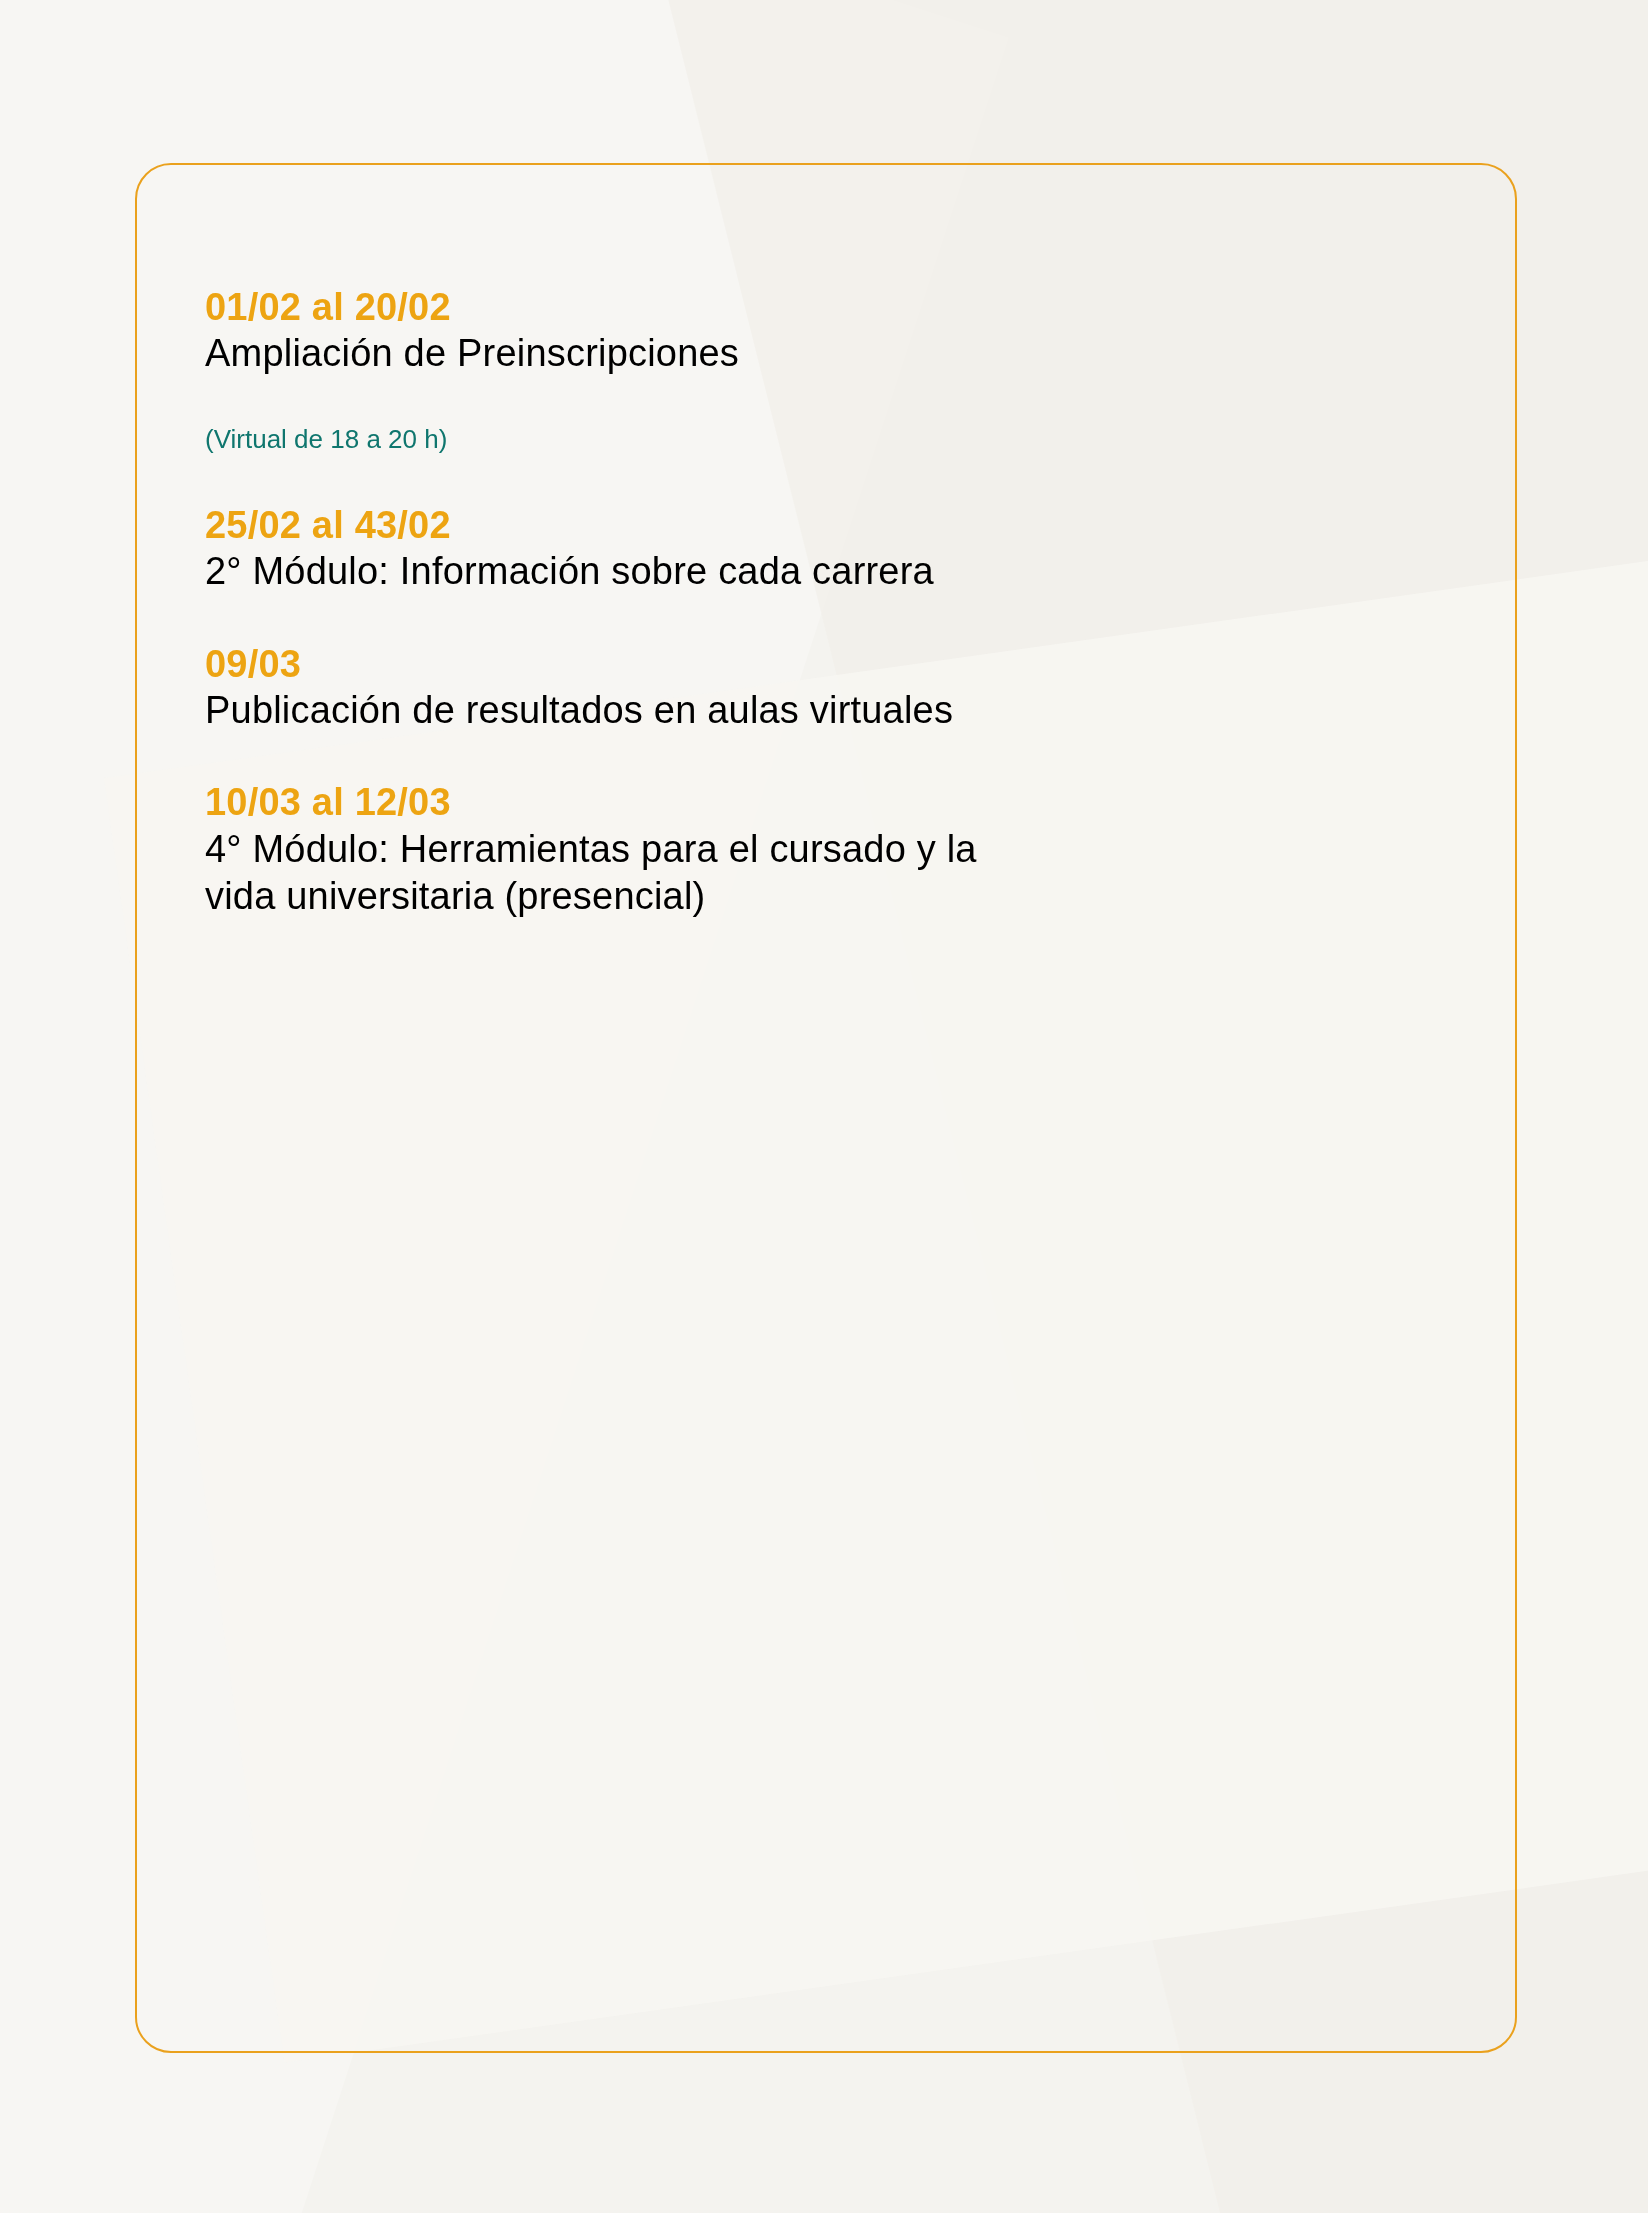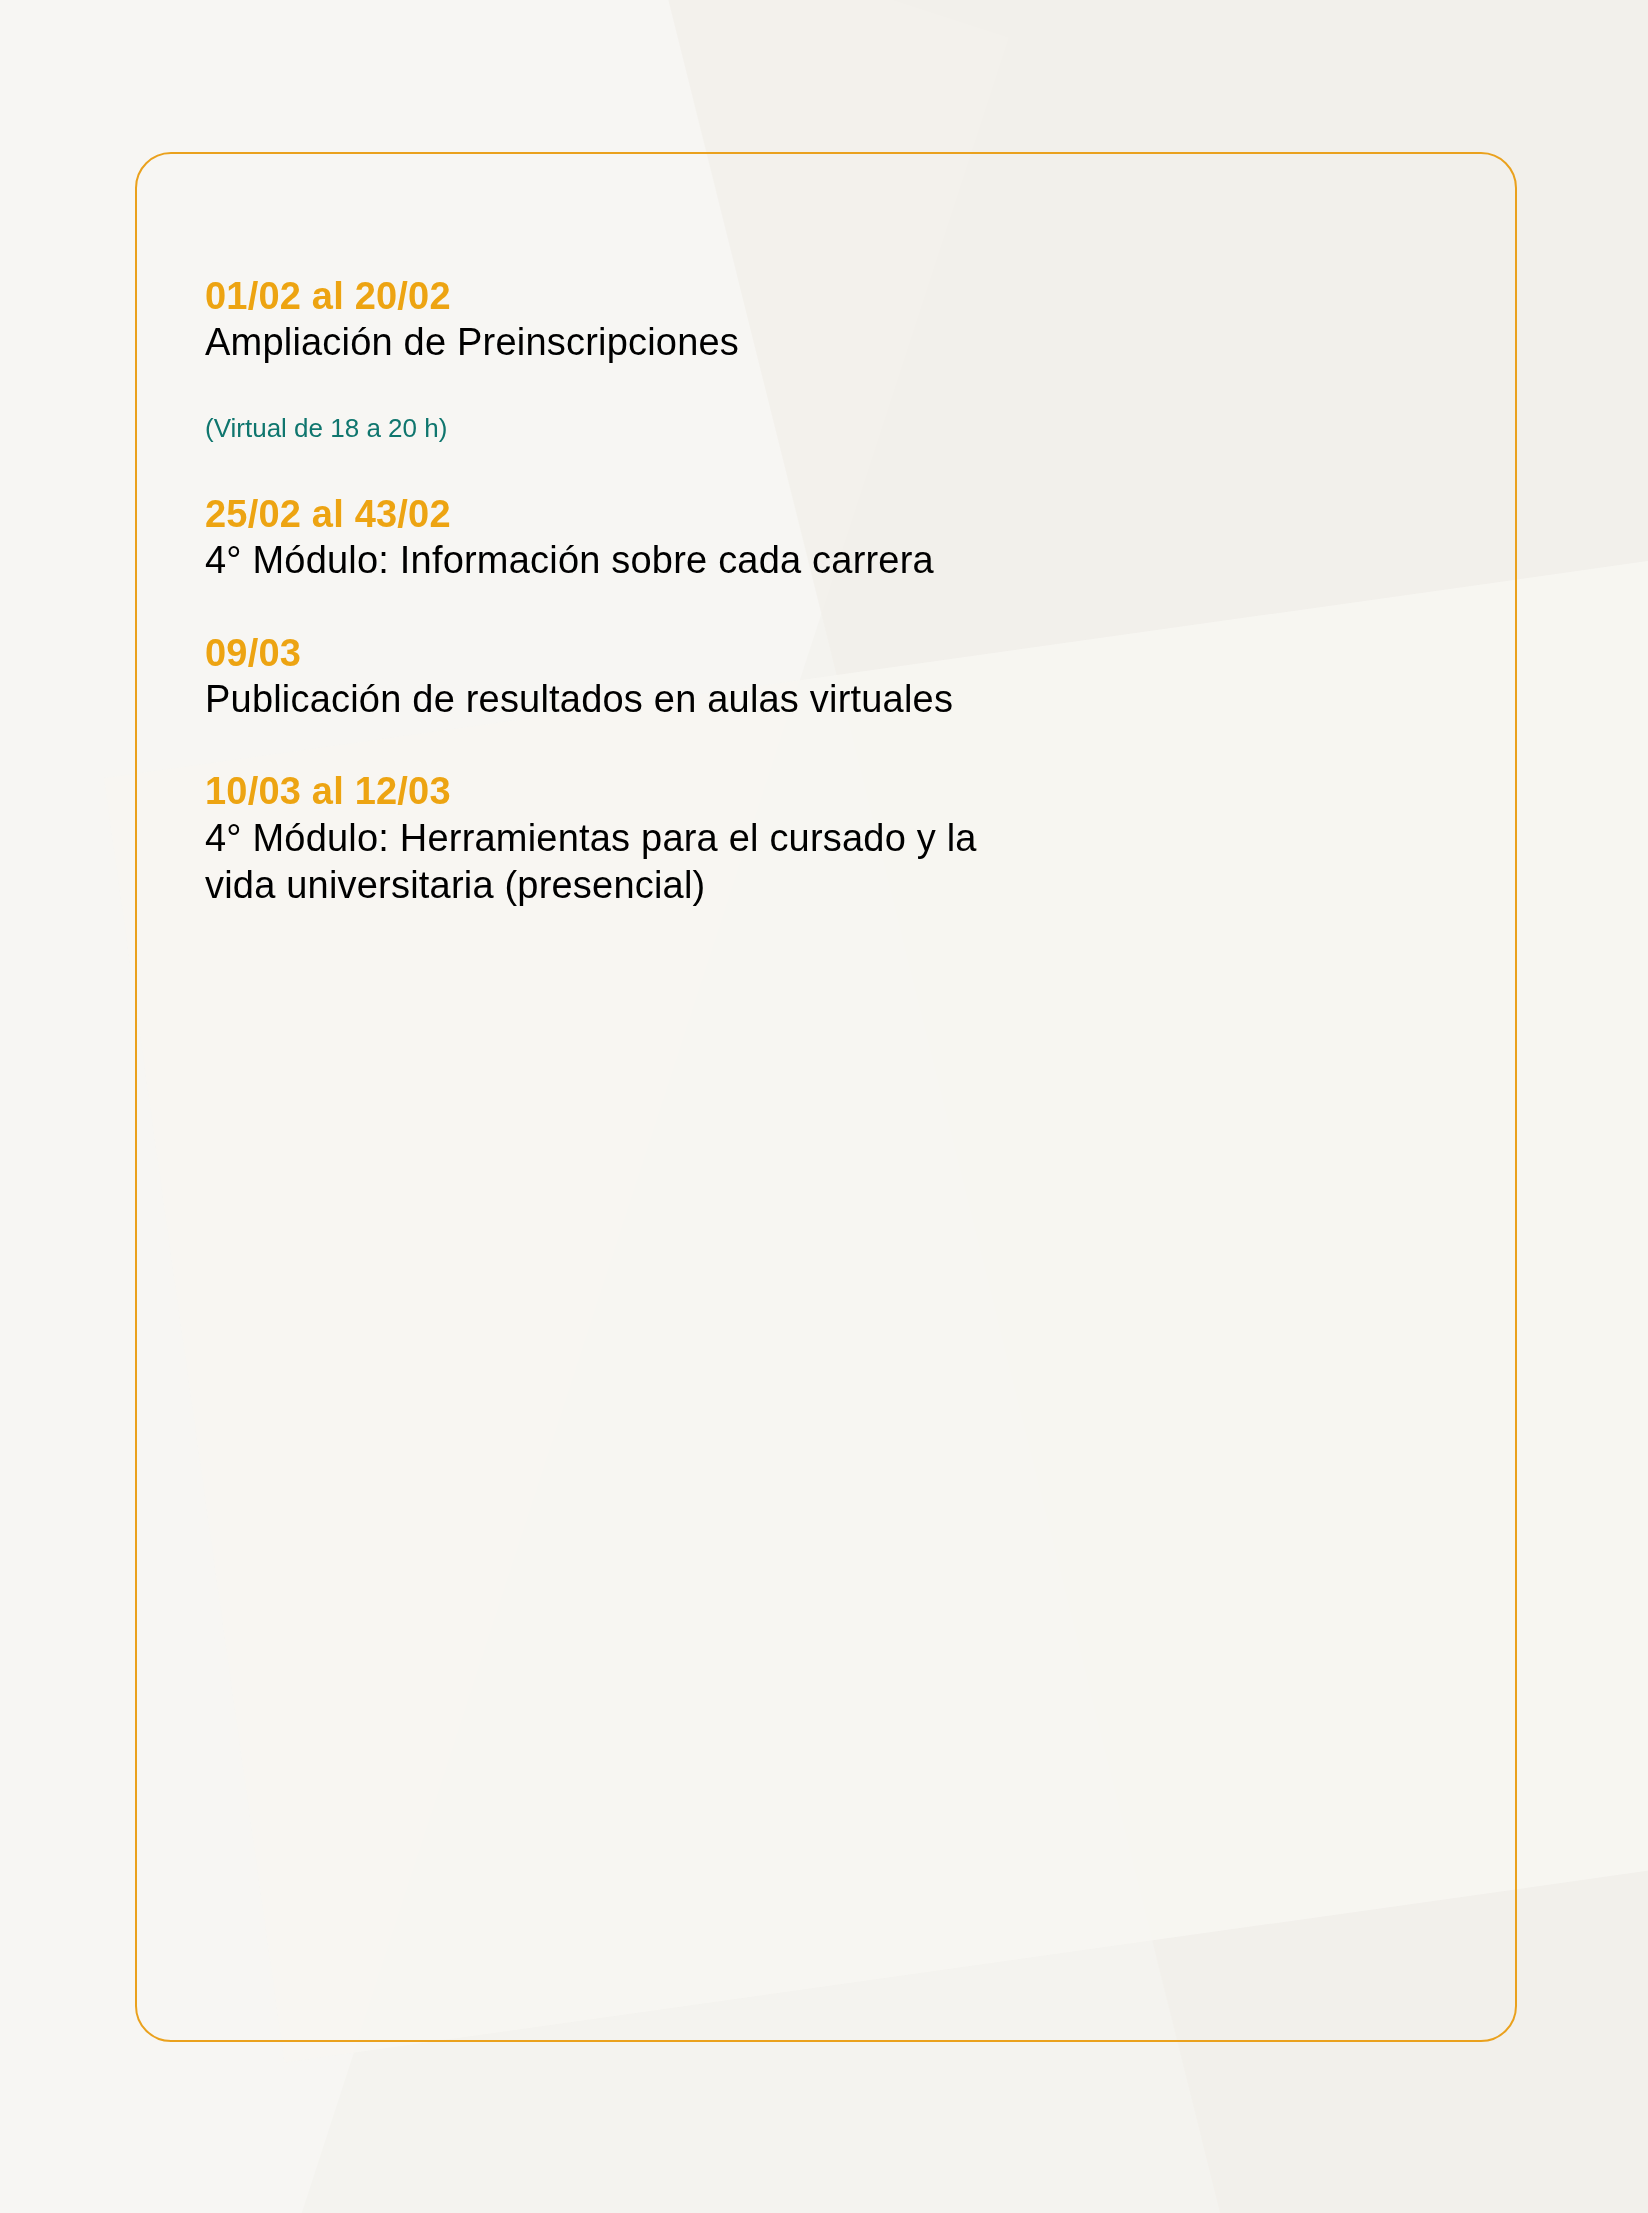--- a/index.html
+++ b/index.html
@@ -51,21 +51,21 @@
     height: 1297px;
     background: #f7f6f2;
     transform: rotate(-8deg);
     transform-origin: top left;
     opacity: .9;
   }
 
   .card {
     position: absolute;
     left: 135px;
-    top: 152px;
+    top: 163px;
     width: 1382px;
     height: 1890px;
     border: 2.6px solid #eaa11d;
     border-radius: 36px;
     box-sizing: border-box;
   }
 
   .card-inner {
     position: absolute;
     left: 68px;
@@ -124,21 +124,21 @@
       <p class="entry-text">Ampliación de Preinscripciones</p>
     </div>
 
 
     <div class="entry">
       <p class="entry-note">(Virtual de 18 a 20 h)</p>
     </div>
 
     <div class="entry">
       <p class="entry-date">25/02 al 43/02</p>
-      <p class="entry-text">4° Módulo: Información sobre cada carrera</p>
+      <p class="entry-text">2° Módulo: Información sobre cada carrera</p>
     </div>
 
 
     <div class="entry">
       <p class="entry-date">09/03</p>
       <p class="entry-text">Publicación de resultados en aulas virtuales</p>
     </div>
 
     <div class="entry">
       <p class="entry-date">10/03 al 12/03</p>

